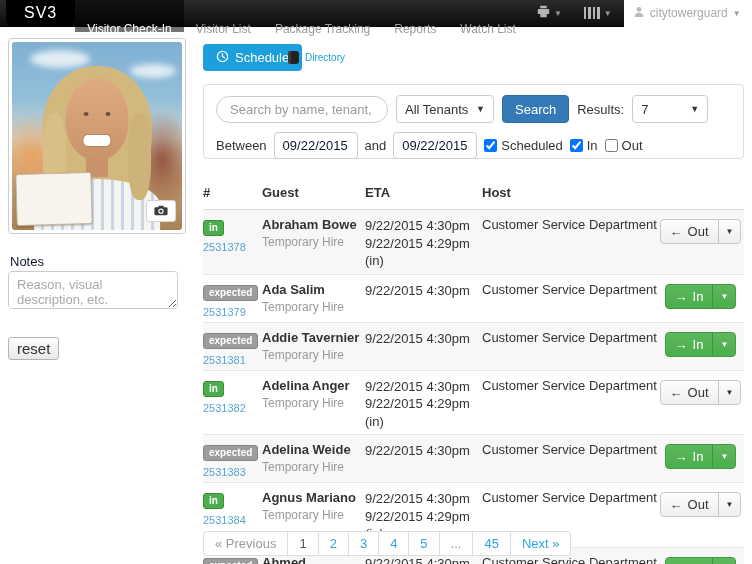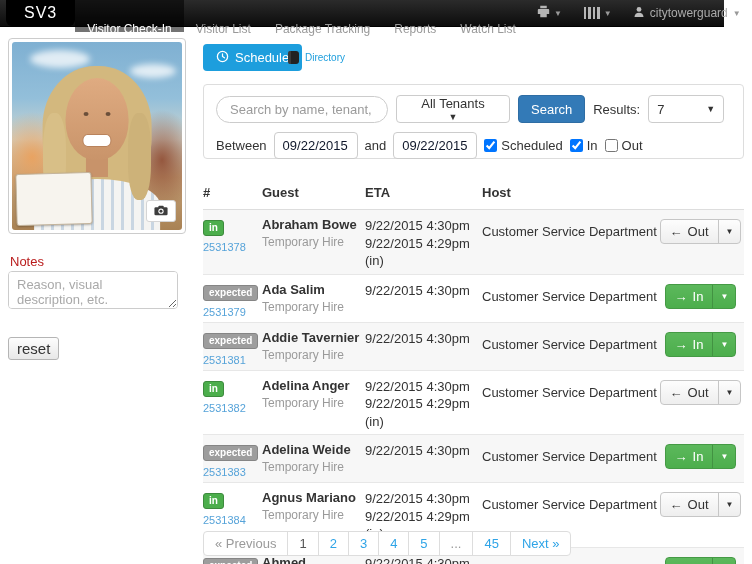--- a/index.html
+++ b/index.html
@@ -2,21 +2,21 @@
 <html><head>
 <meta charset="utf-8">
 <title>SV3</title>
 <style>
   * { box-sizing: border-box; margin: 0; padding: 0; }
   html,body { background:#fff; }
   body { font-family: "Liberation Sans", sans-serif; color:#333; }
   .screen { position:relative; width:752px; height:564px; background:#fff; overflow:hidden; }
 
   
-  .navbar { position:absolute; top:0; left:0; width:724px; height:27px;
+  .navbar { position:absolute; top:0; left:0; width:624px; height:27px;
     background:linear-gradient(#2b2b2b,#0c0c0c); display:flex; align-items:stretch;
     border-bottom:1px solid #000; }
   .logo { background:#000; color:#fff; font-size:16px; line-height:26px; padding:0 18px;
     border-radius:0 0 6px 6px; margin-left:6px; letter-spacing:1px; cursor:pointer; }
   .nav-items { display:flex; align-items:stretch; }
   .nav-item { font-size:12px; color:#999; line-height:27px; padding:16px 12px; cursor:pointer; white-space:nowrap; }
   .nav-item.active { color:#fff; background:rgba(0,0,0,0.55); }
   .nav-right { margin-left:auto; display:flex; align-items:center; gap:4px; padding-right:10px; }
   .nav-icon-btn { display:flex; align-items:center; gap:4px; padding:0 9px; height:27px; cursor:pointer; }
   .nav-caret { color:#999; font-size:8px; }
@@ -45,21 +45,21 @@
   .smile { position:absolute; left:50%; transform:translateX(-50%); bottom:16%;
     width:45%; height:16%; background:#fff; border:1px solid #b9835c; border-radius:18%/45%; }
   .neck { position:absolute; left:50%; transform:translateX(-50%); top:58%; width:13%; height:14%; background:#c8936a; }
   .shirt { position:absolute; left:50%; transform:translateX(-50%); bottom:-2px; width:74%; height:28%;
     background:repeating-linear-gradient(90deg,#f4f4f2 0 7px,#c9d6e2 7px 10px); border-radius:50% 50% 0 0; }
   .id-card { position:absolute; left:4px; bottom:5px; width:76px; height:52px;
     background:#f7f4ee; border:1px solid #c4b49c; border-radius:3px; transform:rotate(-1.5deg);
     box-shadow:0 1px 2px rgba(0,0,0,0.25); }
   .camera-btn { position:absolute; right:6px; bottom:8px; width:30px; height:22px; background:#fff;
     border:1px solid #d5d5d5; border-radius:3px; display:flex; align-items:center; justify-content:center; cursor:pointer; }
-  .notes-label { position:absolute; left:10px; top:254px; font-size:13px; color:#b91c1c; }
+  .notes-label { position:absolute; left:10px; top:254px; font-size:13px; color:#0f172a; }
   .notes-area { position:absolute; left:8px; top:271px; width:170px; height:38px;
     border:1px solid #ccc; border-radius:4px; padding:5px 8px; font-size:13px;
     font-family:"Liberation Sans",sans-serif; color:#333; resize:both; }
   .notes-area::placeholder { color:#a9a9a9; }
   .reset-btn { position:absolute; left:8px; top:329px; font-size:15px; color:#333;
     background:linear-gradient(#fdfdfd,#e8e8e8); border:1px solid #b5b5b5; border-radius:3px;
     padding:2px 8px; cursor:pointer; font-family:"Liberation Sans",sans-serif;margin-top:8px; }
 
   
   .tab-schedule { position:absolute; left:203px; top:44px; height:27px; display:flex; align-items:center; gap:6px;
@@ -74,21 +74,21 @@
   .filter-panel { position:absolute; left:203px; top:84px; width:541px; height:75px;
     border:1px solid #ddd; border-radius:4px; padding:10px 12px; }
   .f-row { display:flex; align-items:center; }
   .f-row1 { gap:8px; margin-bottom:9px; }
   .f-row2 { gap:7px; }
   .search-input { width:172px; height:27px; border:1px solid #ccc; border-radius:14px; padding:0 13px;
     font-size:13px; color:#333; font-family:"Liberation Sans",sans-serif; }
   .search-input::placeholder { color:#9b9b9b; }
   .sel { height:28px; border:1px solid #ccc; border-radius:4px; background:#fff; display:flex;
     align-items:center; justify-content:space-between; padding:0 8px; font-size:13px; cursor:pointer; }
-  .sel-tenants { width:114px;flex-direction:column; }
+  .sel-tenants { width:98px; }
   .sel-results { width:76px; }
   .sel .sel-caret { font-size:9px; color:#333; }
   .search-btn { height:28px; background:#337ab7; border:1px solid #2e6da4; border-radius:4px; color:#fff;
     font-size:13px; padding:0 12px; cursor:pointer; font-family:"Liberation Sans",sans-serif; }
   .f-label { font-size:13px; color:#333; }
   .date-input { width:84px; height:27px; border:1px solid #ccc; border-radius:4px; padding:0 8px;
     font-size:13px; color:#0f172a; font-family:"Liberation Sans",sans-serif; }
   .chk { display:flex; align-items:center; gap:4px; font-size:13px; color:#333; cursor:pointer; }
   .chk input { width:13px; height:13px; cursor:pointer; }
 
@@ -99,21 +99,21 @@
   .t-row { min-height:44.5px; padding:7px 0 4px; border-bottom:1px solid #e7e7e7; }
   .t-row.striped { background:#f7f7f7; }
   .badge { display:inline-block; font-size:10px; font-weight:bold; color:#fff; padding:2px 5px;
     border-radius:3px; line-height:1; }
   .badge-in { background:#4cae4c; border:1px solid #3d8b3d; }
   .badge-expected { background:#9d9d9d; border:1px solid #858585; }
   .vid { display:block; font-size:11px; color:#56a3d9; margin-top:5px; text-decoration:none; cursor:pointer; }
   .gname { font-size:13px; font-weight:bold; color:#333; }
   .gtype { font-size:12px; color:#9a9a9a; margin-top:3px; }
   .eta { font-size:13px; color:#333; line-height:1.35; }
-  .host { font-size:13px; color:#333;margin-top:7px; }
+  .host { font-size:13px; color:#333; }
   .cell.action { display:flex; justify-content:center; align-items:flex-start; padding-top:2px; }
   .split-btn { display:inline-flex; border-radius:4px; overflow:hidden; font-size:13px; cursor:pointer; }
   .split-btn .main { display:flex; align-items:center; gap:5px; padding:4px 9px; }
   .split-btn .seg { display:flex; align-items:center; padding:4px 7px; font-size:8px; }
   .btn-out { background:linear-gradient(#fdfdfd,#eee); border:1px solid #c6c6c6; color:#333; }
   .btn-out .seg { border-left:1px solid #c6c6c6; color:#333; }
   .btn-in { background:linear-gradient(#5cb85c,#4cae4c); border:1px solid #459a45; color:#fff; }
   .btn-in .seg { border-left:1px solid #429242; color:#fff; }
   .arr { font-weight:bold; }
 

